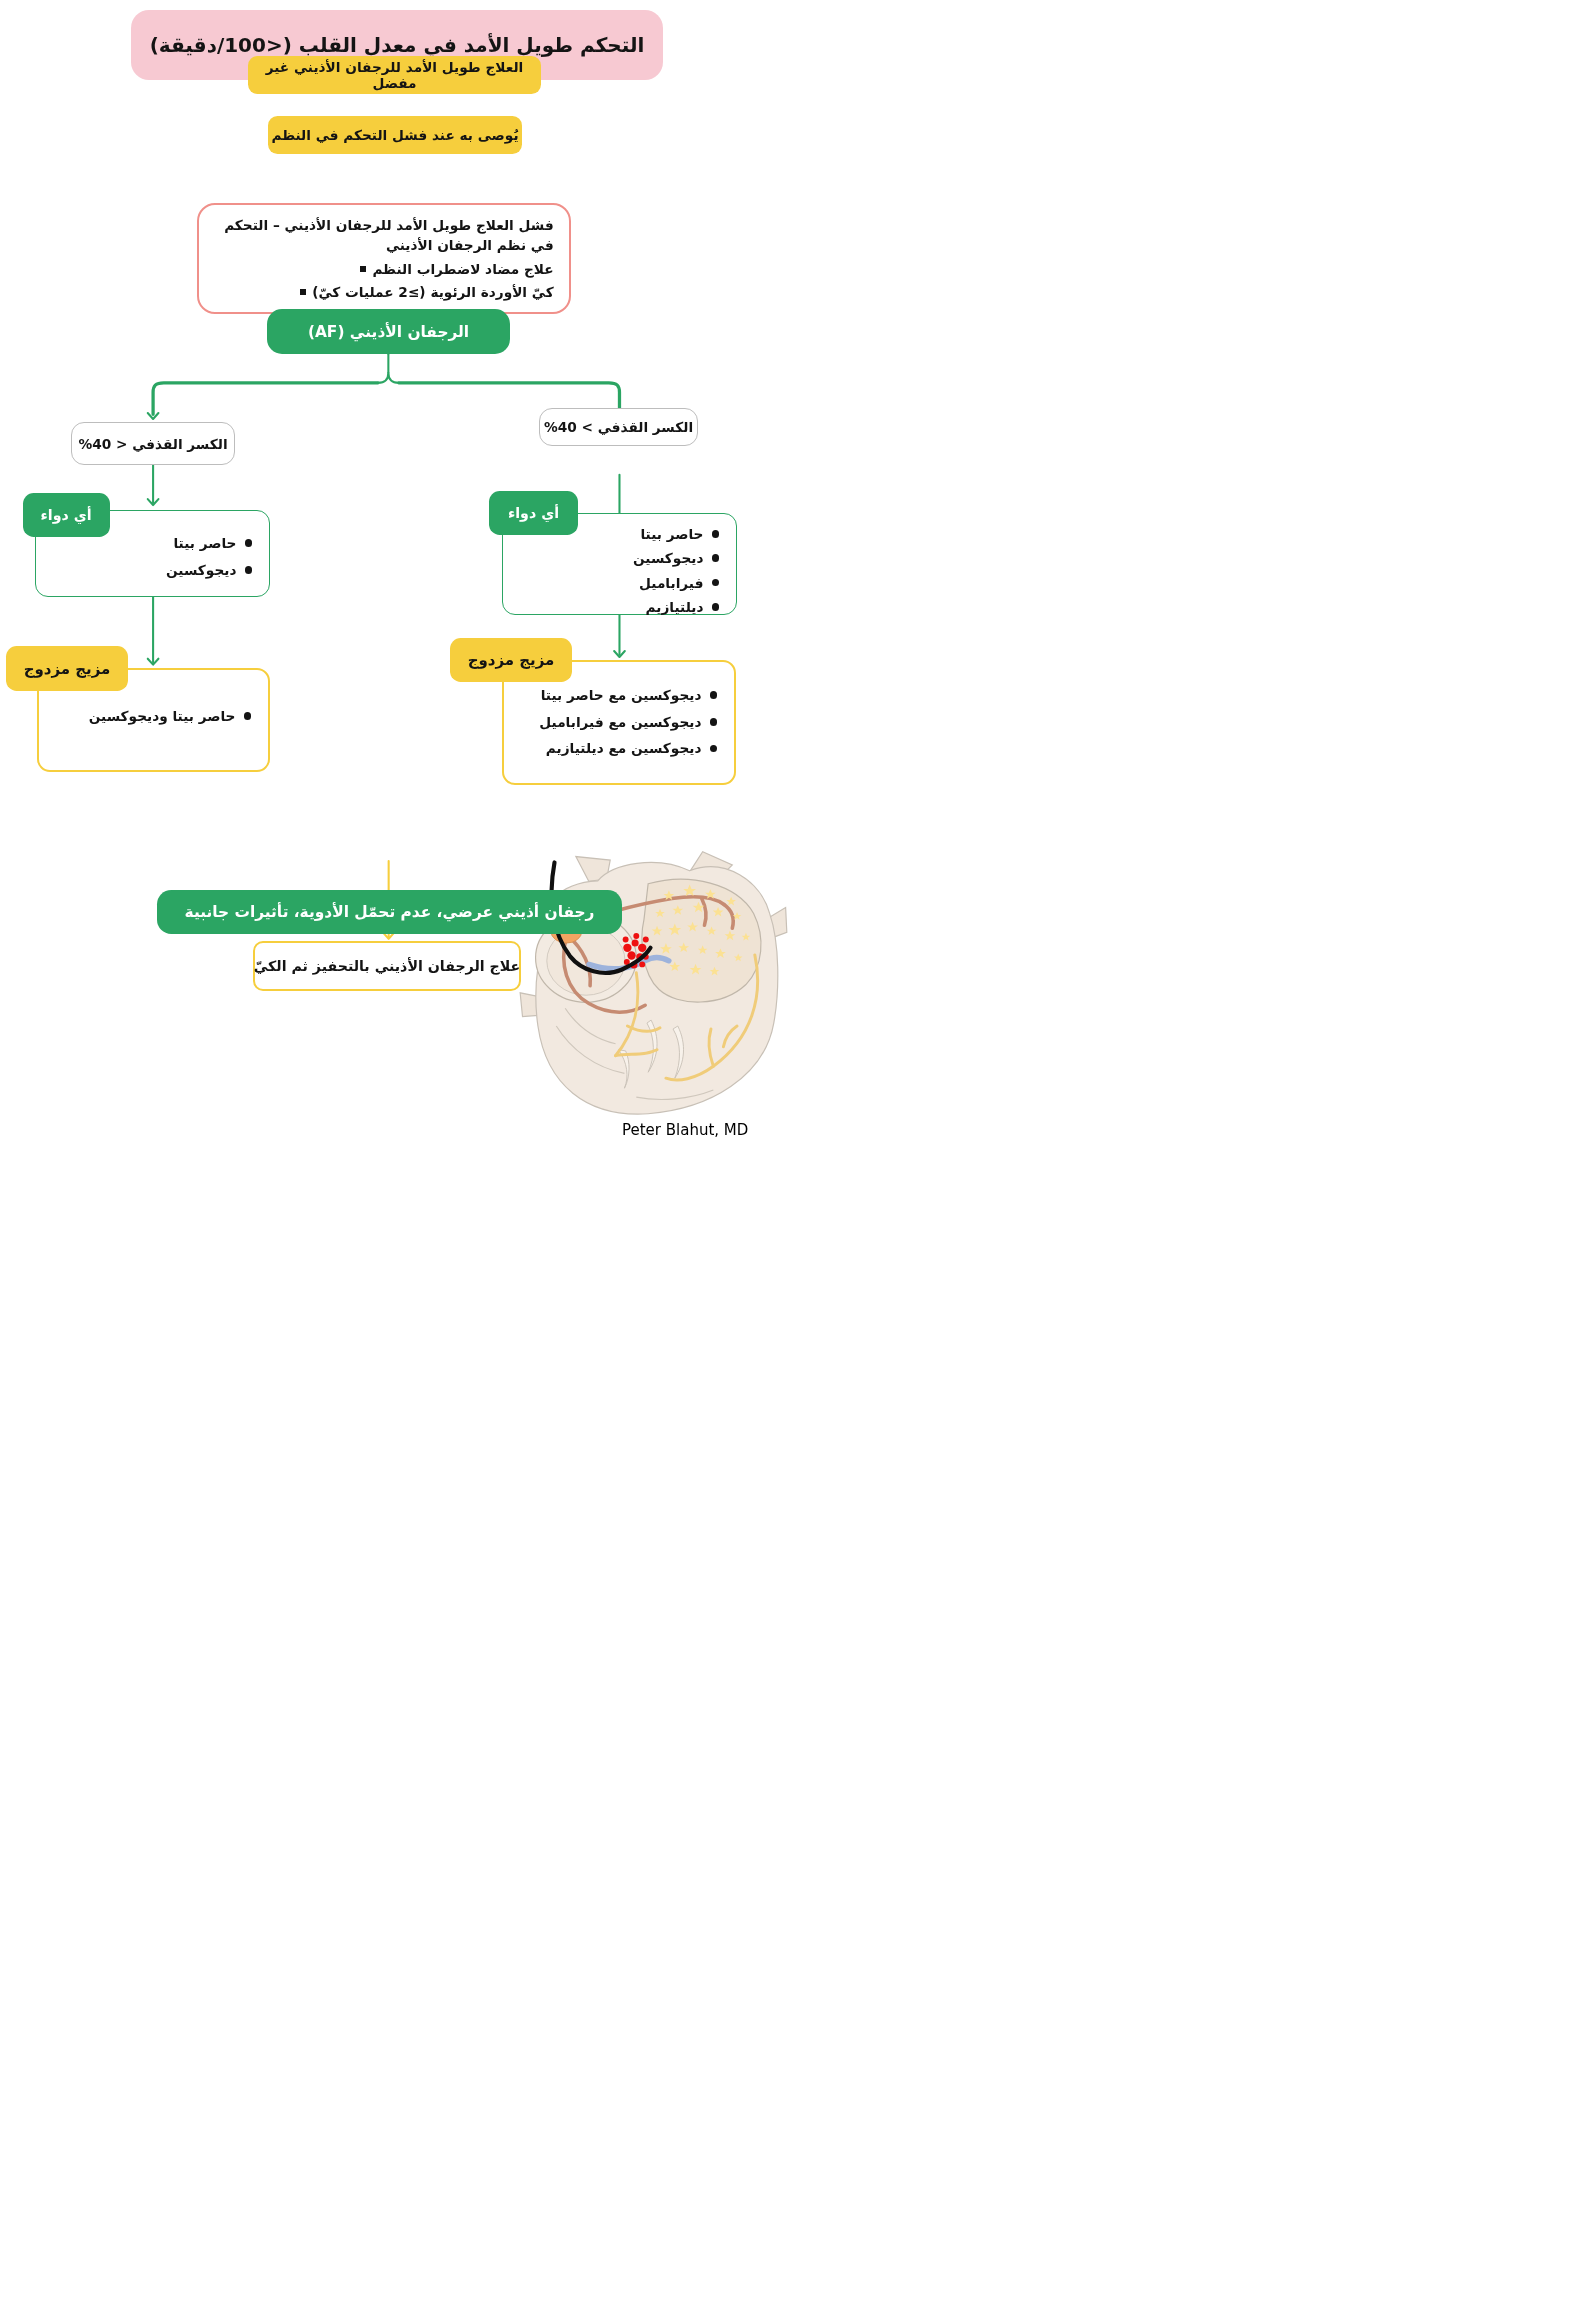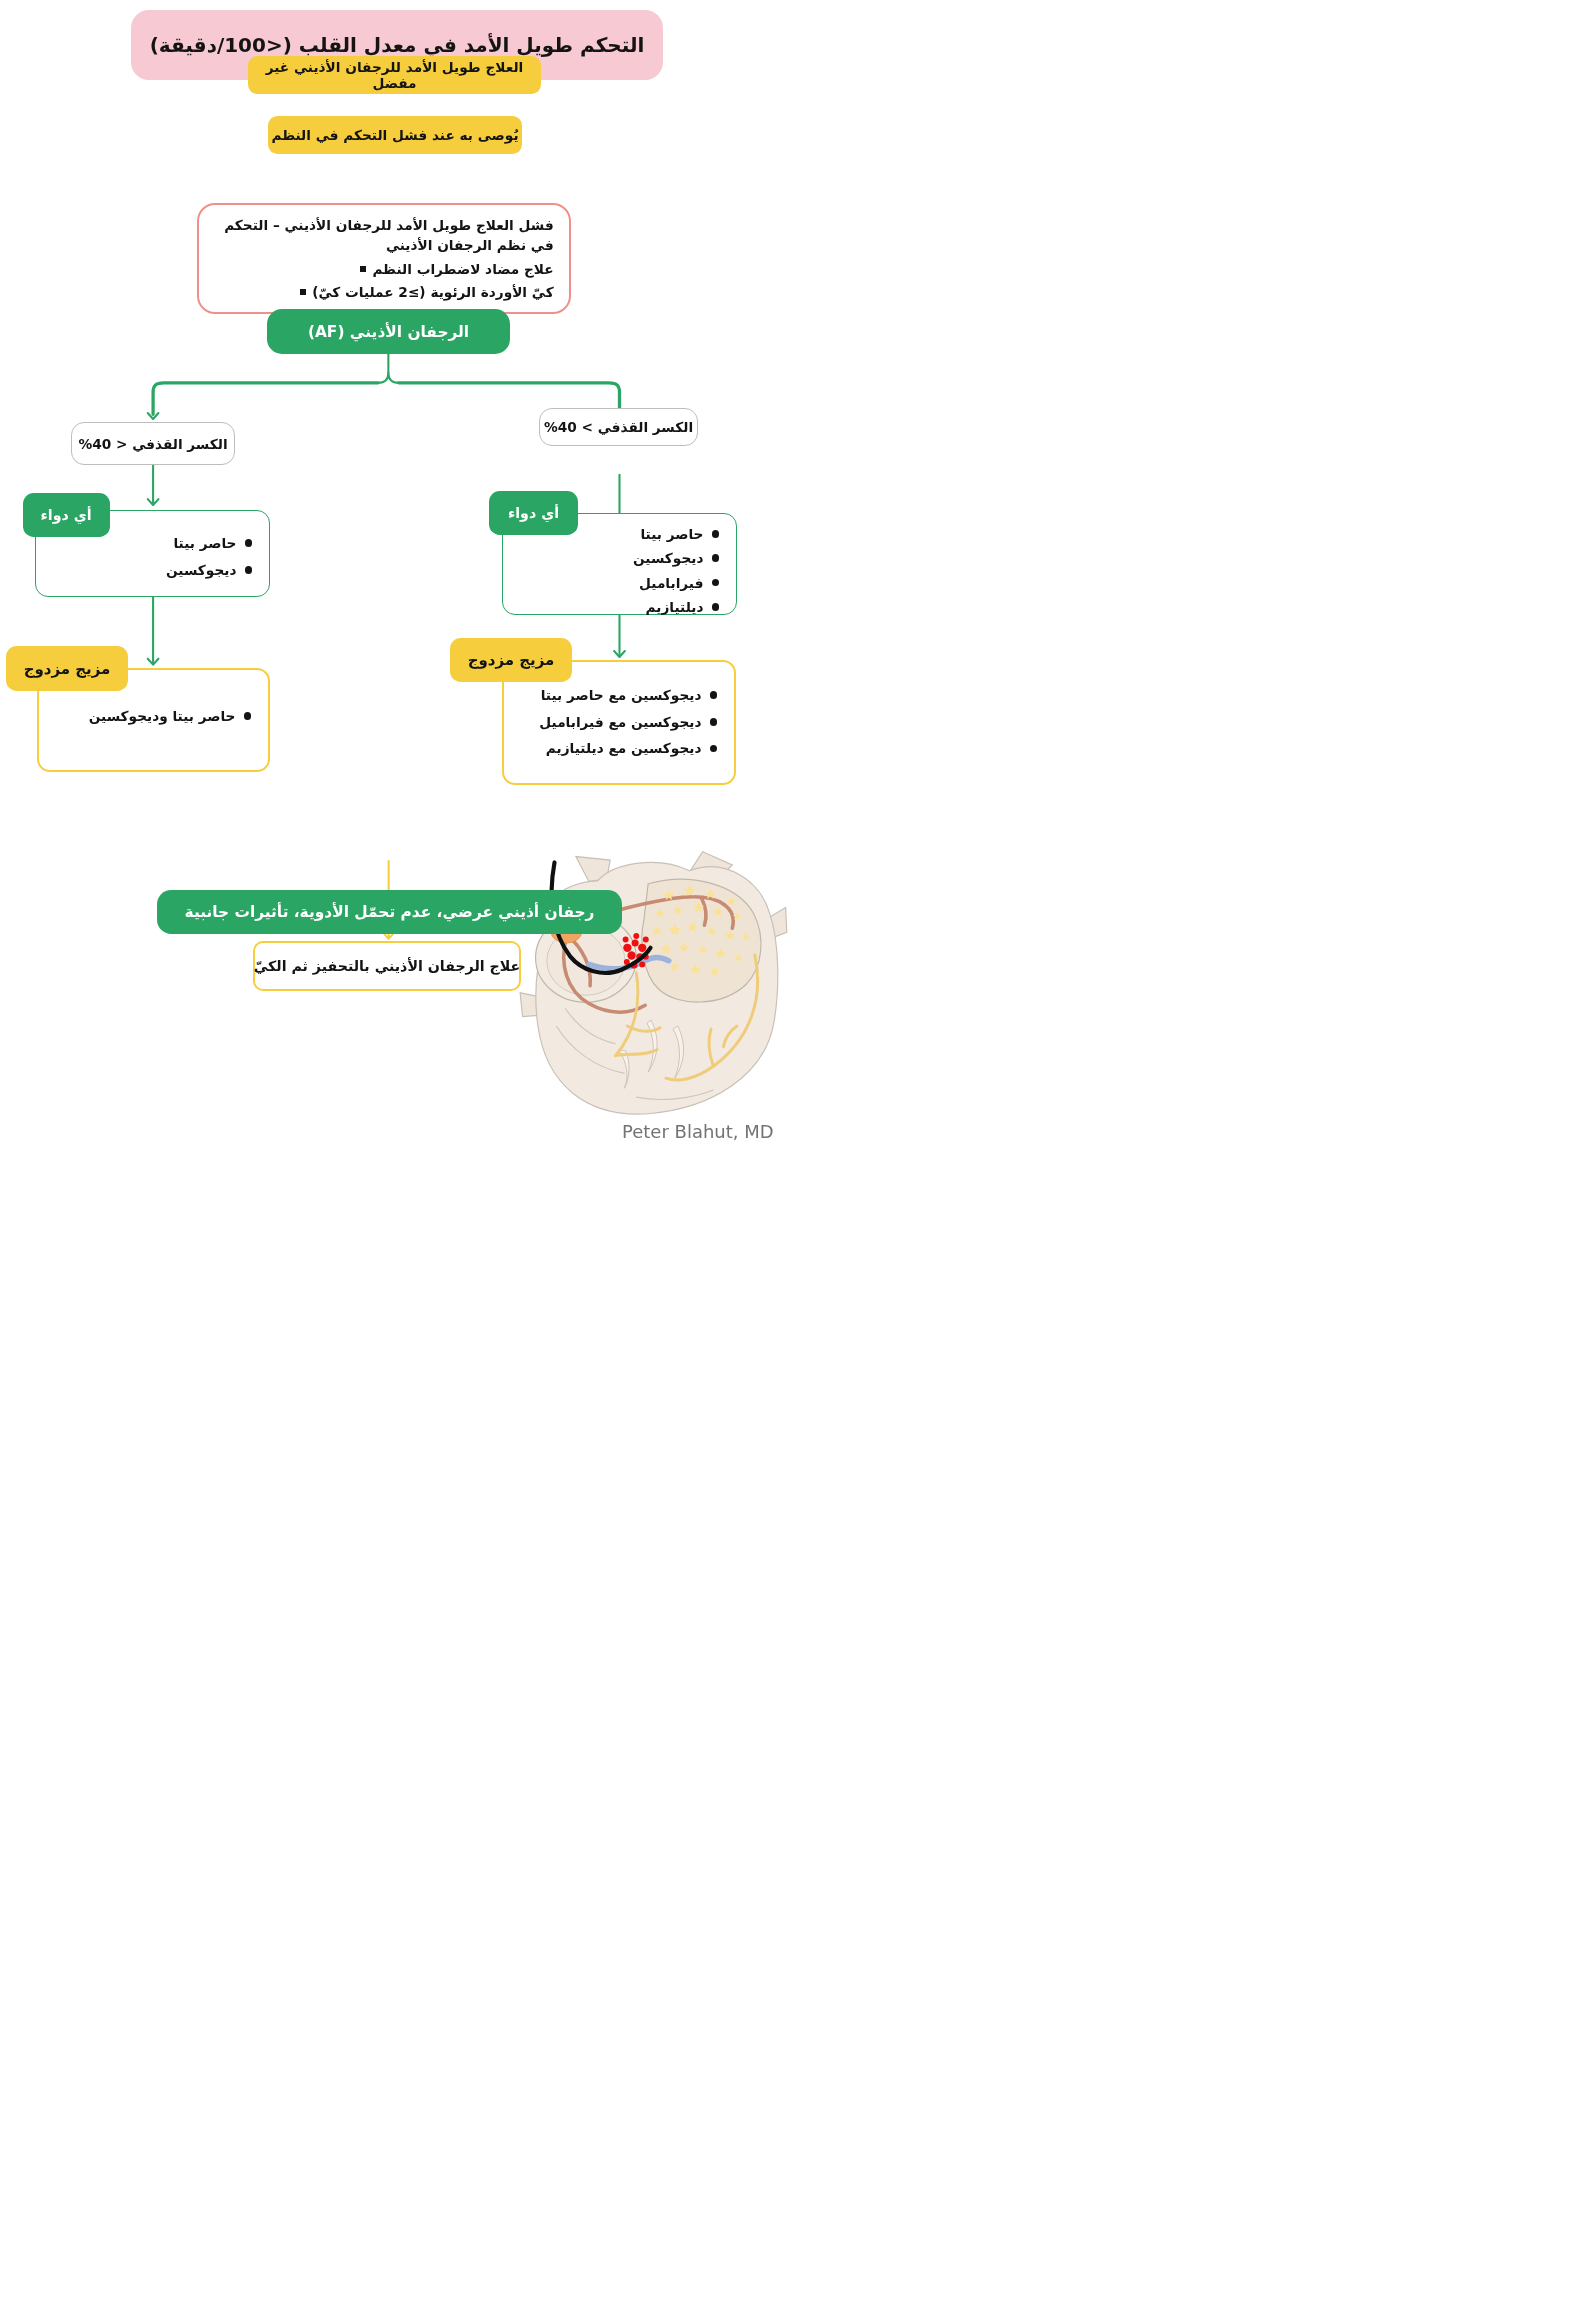--- a/index.html
+++ b/index.html
@@ -49,21 +49,21 @@
   .druglist{position:absolute;right:16.6px;direction:rtl;}
   .drugrow{display:flex;direction:rtl;align-items:center;gap:8.3px;font-size:13.7px;font-weight:700;}
   .dot{width:7.7px;height:7.7px;border-radius:50%;background:var(--text,#141414);flex:none;}
 
   .wide-green{left:157px;top:846px;width:465px;height:44px;background:var(--green,#2BA563);
               border-radius:14.2px;color:#fff;font-size:15.4px;font-weight:700;white-space:nowrap;margin-top:44px;}
   .final-box{left:253px;top:941px;width:268px;height:50px;background:#fff;
              border:2.4px solid var(--yellow,#F6CE3D);border-radius:10px;
              font-size:14.2px;font-weight:700;white-space:nowrap;}
 
-  .signature{left:622px;top:1121px;font-size:18px;color:#737373;white-space:nowrap;}
+  .signature{left:622px;top:1121px;font-size:15px;color:#000000;white-space:nowrap;}
 
   
   .connectors{position:absolute;left:0;top:0;width:788px;height:1159px;z-index:1;pointer-events:none;}
   .ln{fill:none;stroke-linecap:round;stroke-linejoin:round;}
   .ln-green{stroke:var(--green,#2BA563);stroke-width:3.5;}
   .ln-green-bar{stroke:var(--green,#2BA563);stroke-width:5.5;}
   .ln-salmon{stroke:var(--salmon,#F0908A);stroke-width:3.5;}
   .ln-yellow{stroke:var(--yellow,#F6CE3D);stroke-width:3.5;}
 
   .heart{left:500px;top:848px;width:288px;height:279px;z-index:0;}

